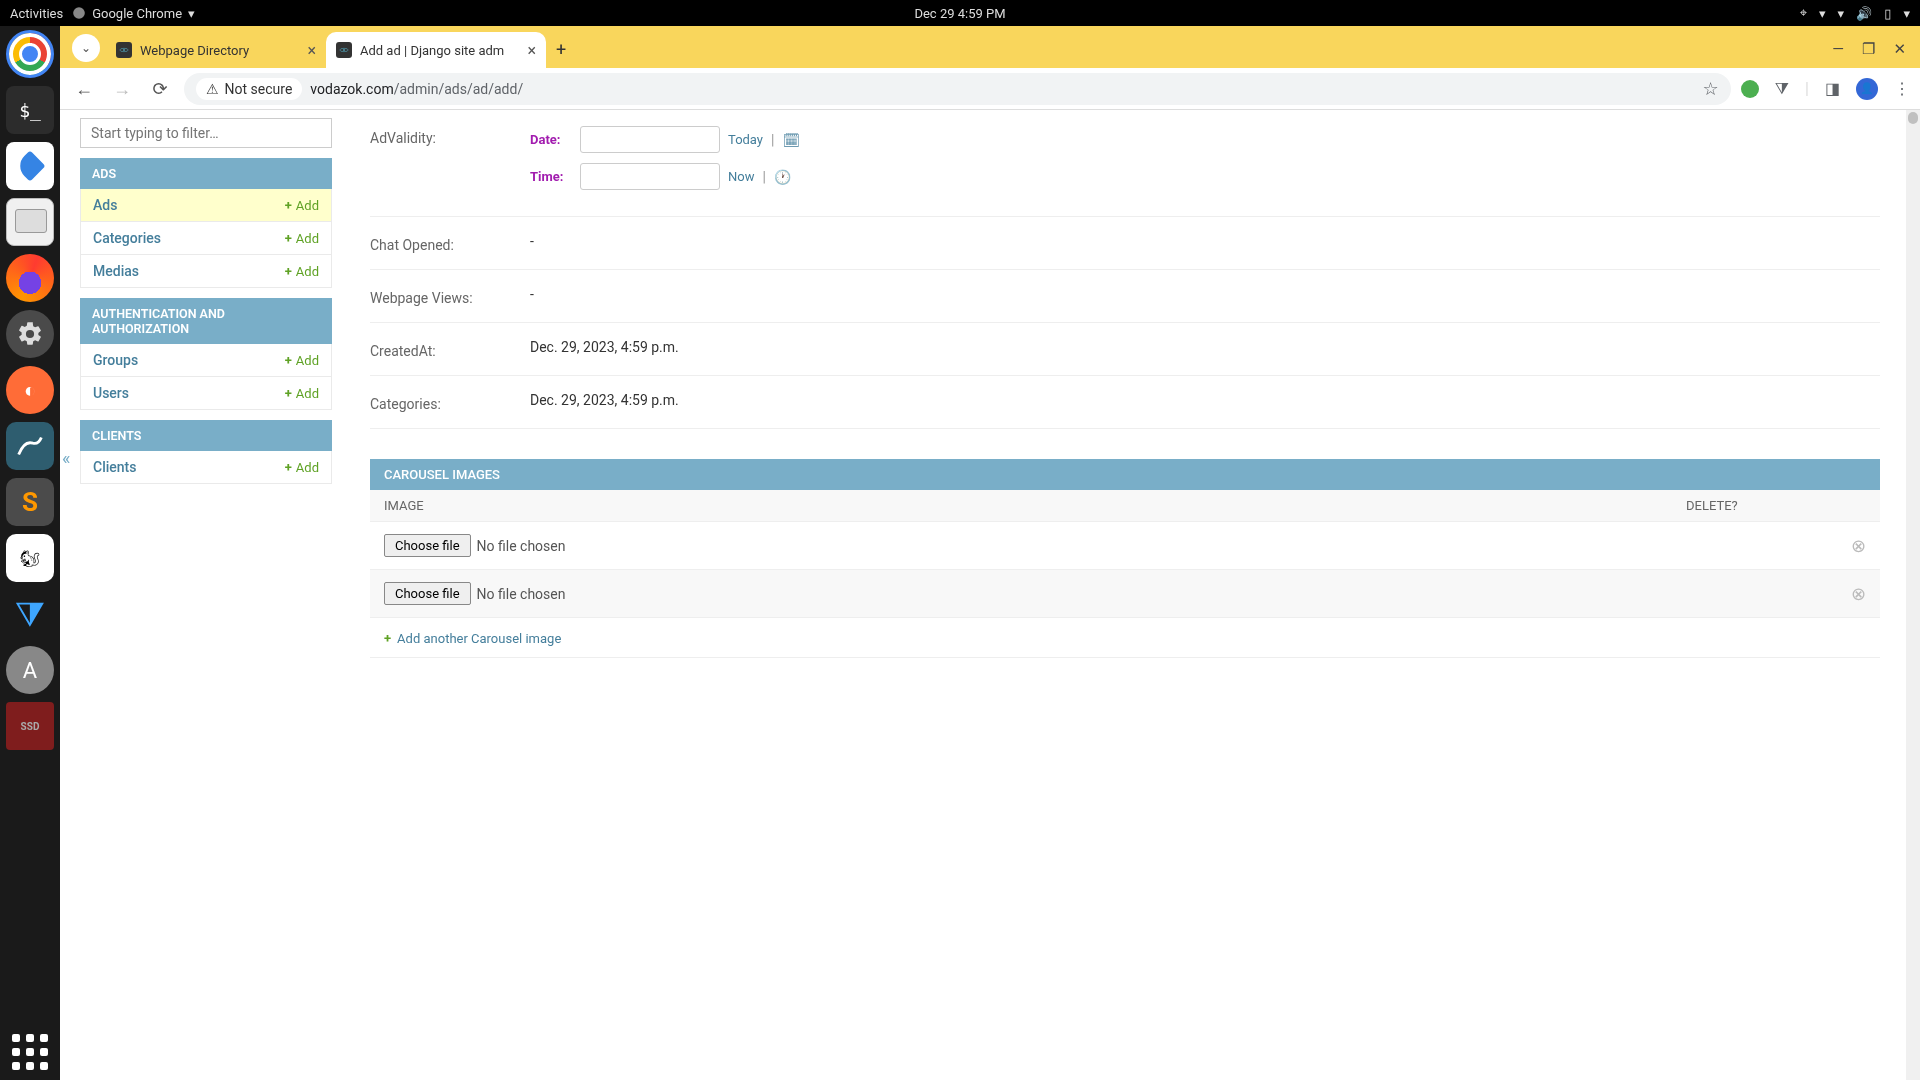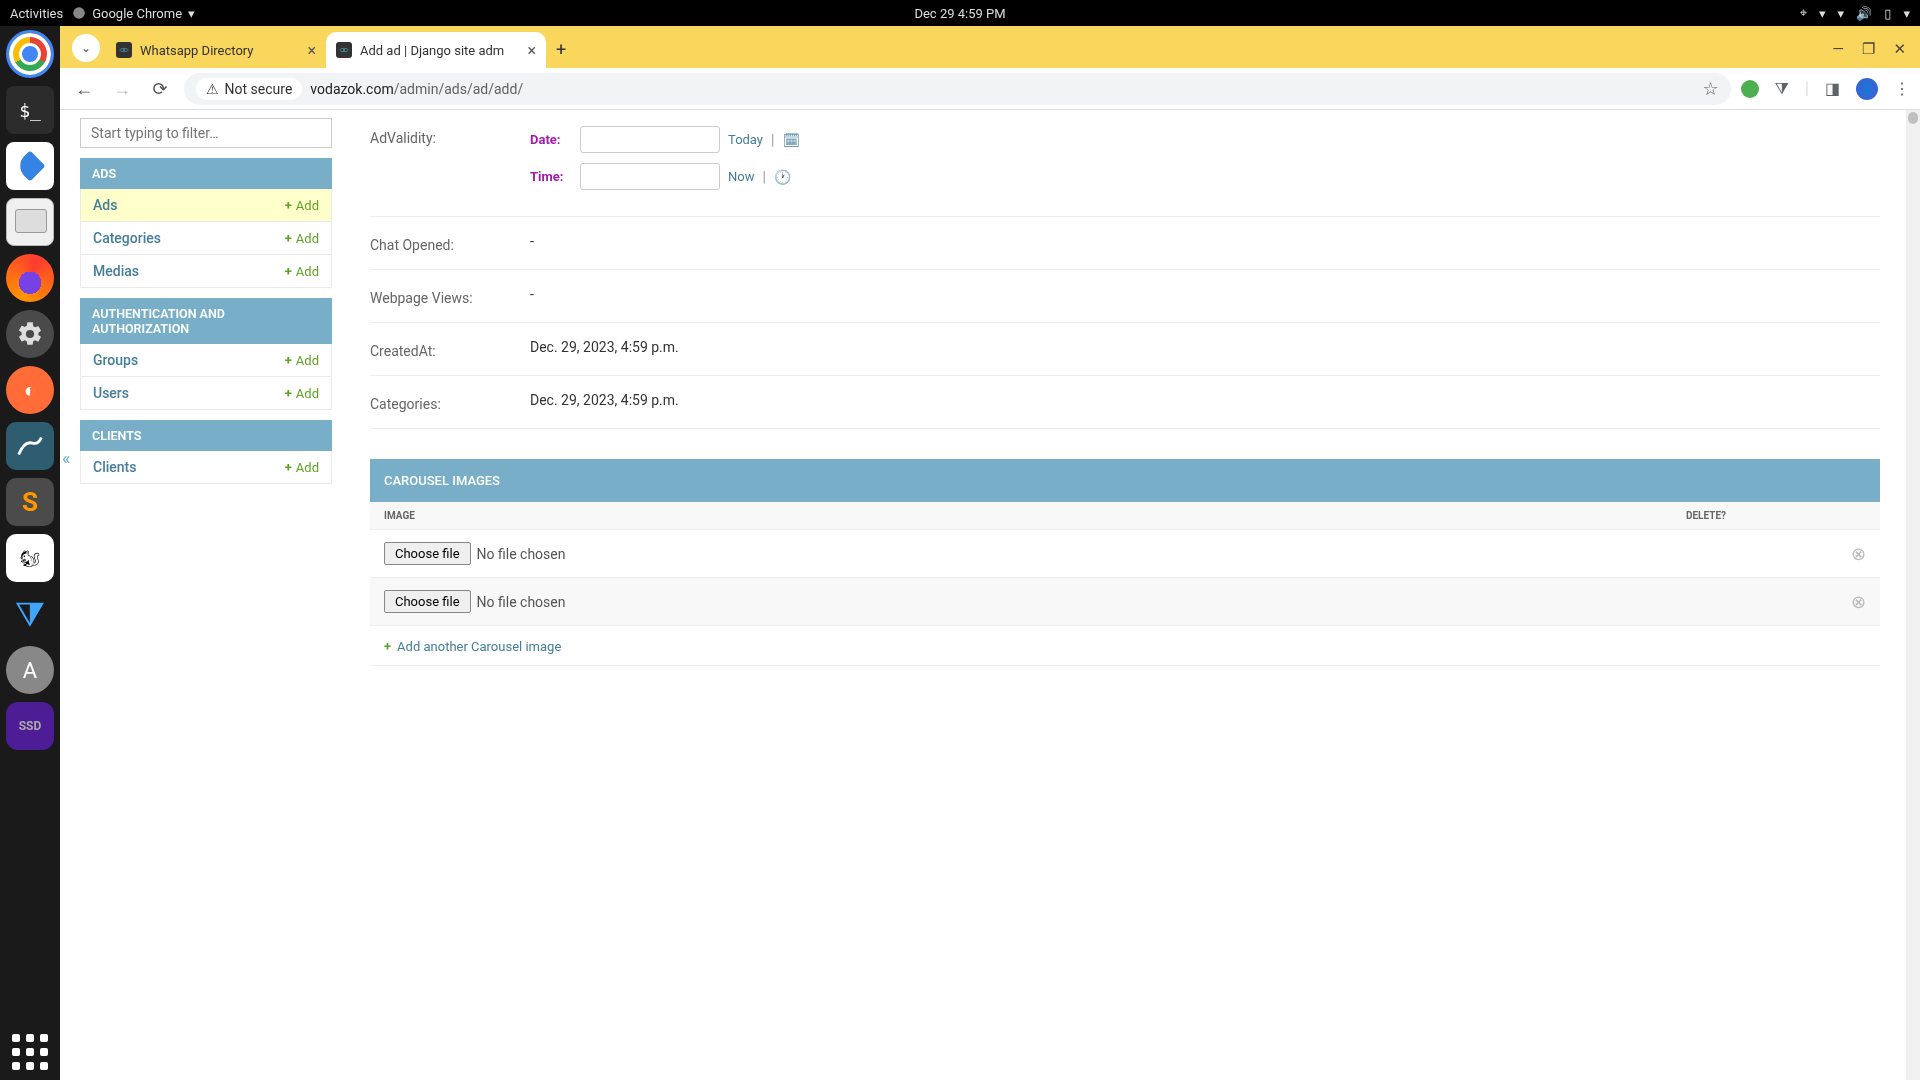--- a/index.html
+++ b/index.html
@@ -26,21 +26,21 @@
 .dock-item.firefox { background: radial-gradient(circle at 50% 60%, #7542e5 0 30%, transparent 30%), conic-gradient(from 200deg, #ff9500, #ff3b30, #ff9500); border-radius: 50%; }
 .dock-item.settings { background: #4a4a4a; border-radius: 50%; display:flex; align-items:center; justify-content:center;}
 .dock-item.settings svg { width: 28px; height: 28px; fill: #ddd; }
 .dock-item.postman { background: #ff6c37; border-radius: 50%; display:flex; align-items:center; justify-content:center; color:#fff; font-size:20px;}
 .dock-item.mysql { background: #2e5d6f; border-radius: 10px; }
 .dock-item.mysql svg{width:34px;height:34px;fill:#fff;}
 .dock-item.sublime { background: #4b4b4b; border-radius: 10px; color:#ff9800; font-size:26px; font-weight:bold;}
 .dock-item.dbeaver { background: #fff; border-radius: 10px; }
 .dock-item.vscode { color: #3ea6ff; font-size: 34px; }
 .dock-item.updater { background: #888; border-radius: 50%; color:#fff; font-size:22px;}
-.dock-item.disk { background: #4c1d95; border-radius: 12px; color:#aaa; font-size:12px; font-weight:bold;}
+.dock-item.disk { background: #7f1d1d; border-radius: 4px; color:#aaa; font-size:10px; font-weight:bold;}
 .dock-apps { margin-top: auto; margin-bottom: 10px; display: grid; grid-template-columns: repeat(3, 8px); gap: 6px; }
 .dock-apps span { width: 8px; height: 8px; background: #fff; border-radius: 2px; }
 
 
 .browser { position: absolute; left: 60px; top: 26px; width: calc(1920px - 60px); height: calc(1080px - 26px); background: #fff; display: flex; flex-direction: column; }
 .tab-bar { background: #f9d65c; height: 42px; display: flex; align-items: flex-end; padding-left: 6px; }
 .tab-dropdown { background: #fff; width: 28px; height: 28px; border-radius: 50%; margin: 0 6px 6px 6px; display: flex; align-items: center; justify-content: center; font-size: 12px; color:#555;}
 .tab { height: 36px; border-radius: 10px 10px 0 0; display: flex; align-items: center; padding: 0 10px; gap: 8px; font-size: 13px; color: #333; min-width: 220px; max-width: 220px; position: relative; }
 .tab.active { background: #fff; }
 .tab.inactive { background: transparent; }
@@ -87,22 +87,22 @@
 .sub-row { display: flex; align-items: center; gap: 8px; margin-bottom: 10px; }
 .sub-label { font-weight: 700; color: #a21caf; font-size: 13px; width: 42px; }
 .text-input { border: 1px solid #ccc; padding: 5px 8px; font-size: 13px; width: 120px; border-radius: 3px;}
 .text-input.wide { width: 140px; }
 .text-input.wider { width: 200px; }
 .helper-link { color: #447e9b; font-size: 13px; }
 .helper-sep { color: #999; }
 .cal-icon, .clock-icon { color: #447e9b; }
 
 
-.inline-header { background: #79aec8; color: #fff; padding: 14px 14px; font-size: 13px; font-weight: 500; margin-top: 30px;}
-.inline-thead { background: #f8f8f8; display: flex; padding: 8px 14px; font-size: 10px; font-weight: 700; color: #666; border-bottom: 1px solid #eee;}
+.inline-header { background: #79aec8; color: #fff; padding: 8px 14px; font-size: 13px; font-weight: 500; margin-top: 30px;}
+.inline-thead { background: #f8f8f8; display: flex; padding: 8px 14px; font-size: 13px; font-weight: 400; color: #666; border-bottom: 1px solid #eee;}
 .inline-thead .col-image { flex: 1; }
 .inline-thead .col-delete { width: 180px; text-align: left; }
 .inline-row { display: flex; align-items: center; padding: 12px 14px; border-bottom: 1px solid #eee; }
 .inline-row:nth-child(even){background:#f8f8f8;}
 .inline-row .file-wrap { flex: 1; display: flex; align-items: center; gap: 6px; font-size: 14px; color: #555;}
 .file-button { background: #efefef; border: 1px solid #888; padding: 3px 10px; font-size: 13px; border-radius: 2px;}
 .delete-icon { color: #bbb; font-size: 18px; }
 .add-row { padding: 10px 14px; border-bottom: 1px solid #eee; }
 .add-row a { color: #447e9b; font-size: 13px; text-decoration: none; display: inline-flex; align-items: center; gap: 6px;}
 .add-row .plus { color: #5fa225; font-weight: bold; }
@@ -178,21 +178,21 @@
 <div class="browser">
   <div class="tab-bar">
     <div class="tab-dropdown">⌄</div>
     <div class="tab inactive">
       <span class="favicon">
           <svg viewBox="0 0 24 24">
             <circle cx="12" cy="12" r="2"></circle>
             <ellipse cx="12" cy="12" rx="10" ry="4" fill="none" stroke="#61dafb"></ellipse>
           </svg>
         </span>
-      <span class="title">Whatsapp Directory</span>
+      <span class="title">Webpage Directory</span>
       <span class="close">×</span>
     </div>
     <div class="tab active">
       <span class="favicon">
           <svg viewBox="0 0 24 24">
             <circle cx="12" cy="12" r="2"></circle>
             <ellipse cx="12" cy="12" rx="10" ry="4" fill="none" stroke="#61dafb"></ellipse>
           </svg>
         </span>
       <span class="title">Add ad | Django site adm</span>

